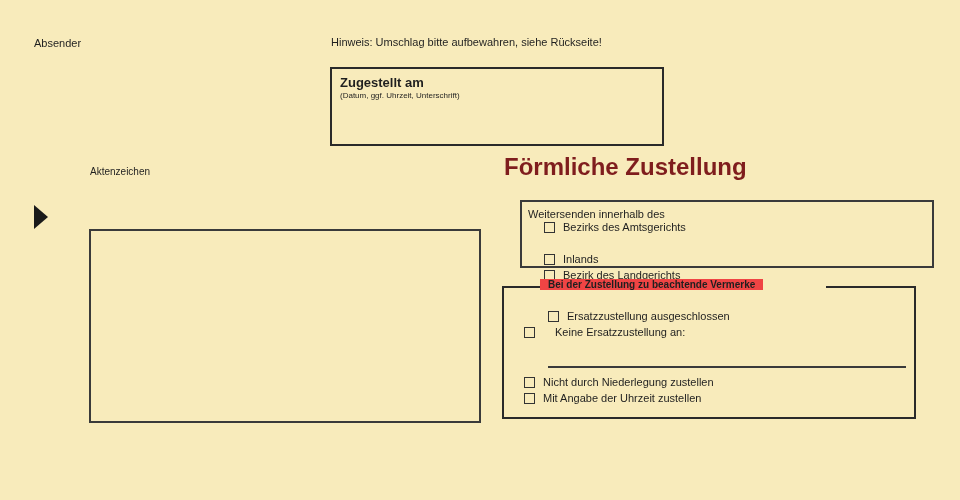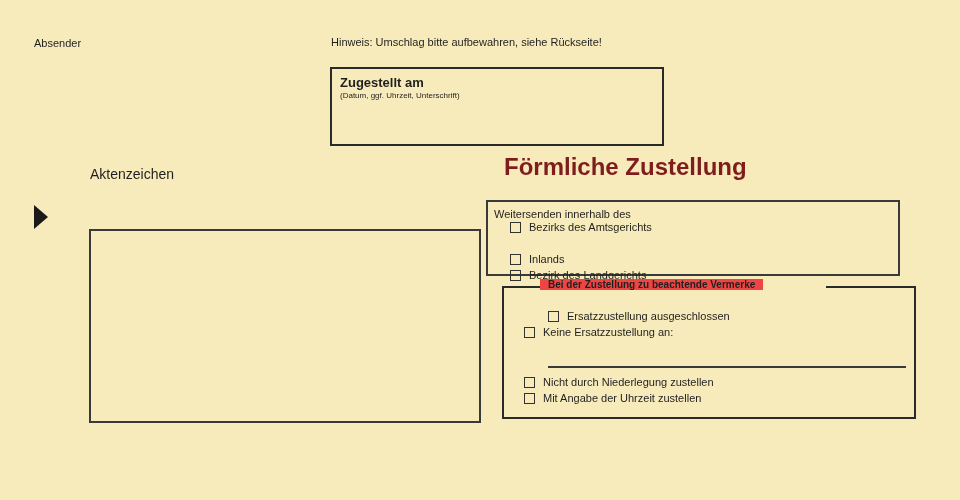--- a/index.html
+++ b/index.html
@@ -12,36 +12,36 @@
     }
     .abs { position: absolute; }
     .label-sender { left: 34px; top: 37px; font-size: 11px; }
     .hint { left: 331px; top: 36px; font-size: 11px; }
     .delivered-box {
       left: 330px; top: 67px; width: 334px; height: 79px;
       border: 2px solid #2a2a2a; box-sizing: border-box;
     }
     .delivered-title { position: absolute; left: 8px; top: 6px; font-size: 13px; font-weight: bold; }
     .delivered-sub { position: absolute; left: 8px; top: 22px; font-size: 8px; }
-    .file-ref { left: 90px; top: 166px; font-size: 14px; }
+    .file-ref { left: 90px; top: 166px; font-size: 10px; }
     .arrow {
       left: 34px; top: 205px; width: 0; height: 0;
       border-top: 12px solid transparent;
       border-bottom: 12px solid transparent;
       border-left: 14px solid #1a1a1a;
     }
     .window-box {
       left: 89px; top: 229px; width: 392px; height: 194px;
       border: 2px solid #3a3a3a; box-sizing: border-box;
     }
     .doc-title {
       left: 504px; top: 153px; font-size: 24px; font-weight: bold; color: #7f1d1d;
     }
     .forward-box {
-      left: 486px; top: 200px; width: 414px; height: 76px;
+      left: 520px; top: 200px; width: 414px; height: 68px;
       border: 2px solid #3a3a3a; box-sizing: border-box;
     }
     .forward-head { position: absolute; left: 6px; top: 6px; font-size: 11px; }
     .cb-row { position: absolute; display: flex; align-items: center; font-size: 11px; }
     .cb {
       width: 11px; height: 11px; border: 1.5px solid #333; box-sizing: border-box;
       margin-right: 8px; background: transparent; display: inline-block;
     }
     .notes-box {
       left: 502px; top: 286px; width: 414px; height: 133px;
@@ -93,21 +93,21 @@
   </div>
 </div>
 
 <div class="abs notes-box">
   <div class="notes-gap"></div>
   <div class="notes-legend">Bei der Zustellung zu beachtende Vermerke</div>
   <div class="cb-row" style="left:20px; top:22px;margin-left:24px;">
     <span class="cb"></span>
     <span>Ersatzzustellung ausgeschlossen</span>
   </div>
-  <div class="cb-row" style="left:20px; top:38px;">
+  <div class="cb-row" style="left:20px; top:38px;gap:12px;">
     <span class="cb"></span>
     <span>Keine Ersatzzustellung an:</span>
   </div>
   <div class="notes-line"></div>
   <div class="cb-row" style="left:20px; top:88px;">
     <span class="cb"></span>
     <span>Nicht durch Niederlegung zustellen</span>
   </div>
   <div class="cb-row" style="left:20px; top:104px;">
     <span class="cb"></span>

